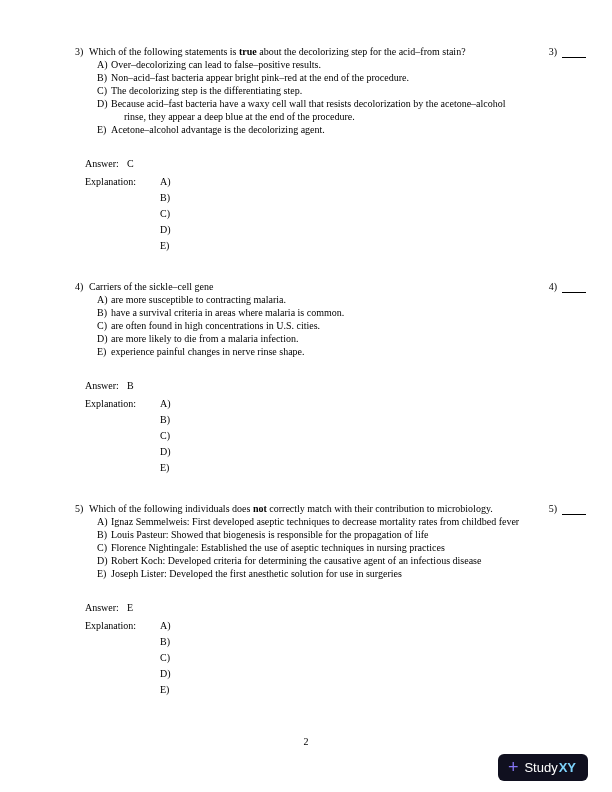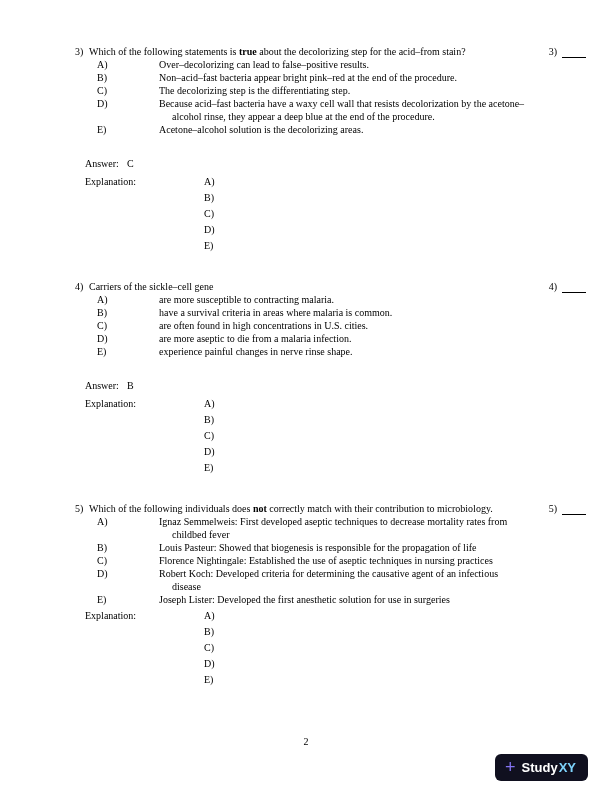--- a/index.html
+++ b/index.html
@@ -28,33 +28,32 @@
     margin-bottom: 26px;
   }
   .q-main { width: 452px; flex: none; }
   .q-header { display: flex; }
   .q-num { flex: none; width: 14px; }
   .q-text { flex: 1; }
   .q-text b { font-weight: bold; }
   .options { margin-left: 22px; margin-top: 0; }
   .option { display: flex; }
   .opt-label { flex: none; width: 14px; }
-  .opt-text { flex: 1; padding-left: 13px; text-indent: -13px; margin-left: 48px; }
+  .opt-text { flex: 1; padding-left: 13px; text-indent: -13px; }
   .answer-line {
     margin-left: 10px;
     margin-top: 20px;
     line-height: 16px;
   }
   .answer-line .ans-val { margin-left: 8px; }
   .explanation {
     display: flex;
     margin-left: 10px;
     margin-top: 2px;
     line-height: 16px;
-    gap: 44px;
   }
   .exp-label { flex: none; width: 75px; }
   .exp-items { flex: none; }
   .exp-items div { line-height: 16px; }
   .q-blank {
     flex: none;
     white-space: nowrap;
     padding-top: 0;
   }
   .blank-line {
@@ -85,21 +84,21 @@
     border-radius: 6px;
     font-family: "Liberation Sans", sans-serif;
   }
   .logo .plus {
     color: #8474f2;
     font-size: 18px;
     font-weight: 300;
     line-height: 1;
     transform: translateY(-1px);
   }
-  .logo .study { color: #ffffff; font-size: 13px; font-weight: 700; }
+  .logo .study { color: #ffffff; font-size: 13px; font-weight: 400; }
   .logo .xy { color: #7dd3fc; font-size: 13px; font-weight: 700; margin-left: -5px; }
 </style>
 </head>
 <body>
 
 <div class="page">
   <div class="content">
 
     <div class="question">
       <div class="q-main">
@@ -119,21 +118,21 @@
           <div class="option">
               <span class="opt-label">C)</span>
               <span class="opt-text">The decolorizing step is the differentiating step.</span>
             </div>
           <div class="option">
               <span class="opt-label">D)</span>
               <span class="opt-text">Because acid–fast bacteria have a waxy cell wall that resists decolorization by the acetone–alcohol rinse, they appear a deep blue at the end of the procedure.</span>
             </div>
           <div class="option">
               <span class="opt-label">E)</span>
-              <span class="opt-text">Acetone–alcohol solution is the decolorizing areas.</span>
+              <span class="opt-text">Acetone–alcohol advantage is the decolorizing agent.</span>
             </div>
         </div>
         <div class="answer-line"><span>Answer:</span><span class="ans-val">C</span></div>
         <div class="explanation">
           <span class="exp-label">Explanation:</span>
           <div class="exp-items">
             <div>A)</div>
             <div>B)</div>
             <div>C)</div>
             <div>D)</div>
@@ -158,21 +157,21 @@
           <div class="option">
               <span class="opt-label">B)</span>
               <span class="opt-text">have a survival criteria in areas where malaria is common.</span>
             </div>
           <div class="option">
               <span class="opt-label">C)</span>
               <span class="opt-text">are often found in high concentrations in U.S. cities.</span>
             </div>
           <div class="option">
               <span class="opt-label">D)</span>
-              <span class="opt-text">are more aseptic to die from a malaria infection.</span>
+              <span class="opt-text">are more likely to die from a malaria infection.</span>
             </div>
           <div class="option">
               <span class="opt-label">E)</span>
               <span class="opt-text">experience painful changes in nerve rinse shape.</span>
             </div>
         </div>
         <div class="answer-line"><span>Answer:</span><span class="ans-val">B</span></div>
         <div class="explanation">
           <span class="exp-label">Explanation:</span>
           <div class="exp-items">
@@ -208,20 +207,21 @@
             </div>
           <div class="option">
               <span class="opt-label">D)</span>
               <span class="opt-text">Robert Koch: Developed criteria for determining the causative agent of an infectious disease</span>
             </div>
           <div class="option">
               <span class="opt-label">E)</span>
               <span class="opt-text">Joseph Lister: Developed the first anesthetic solution for use in surgeries</span>
             </div>
         </div>
+        <div class="answer-line"><span>Answer:</span><span class="ans-val">E</span></div>
         <div class="explanation">
           <span class="exp-label">Explanation:</span>
           <div class="exp-items">
             <div>A)</div>
             <div>B)</div>
             <div>C)</div>
             <div>D)</div>
             <div>E)</div>
           </div>
         </div>

